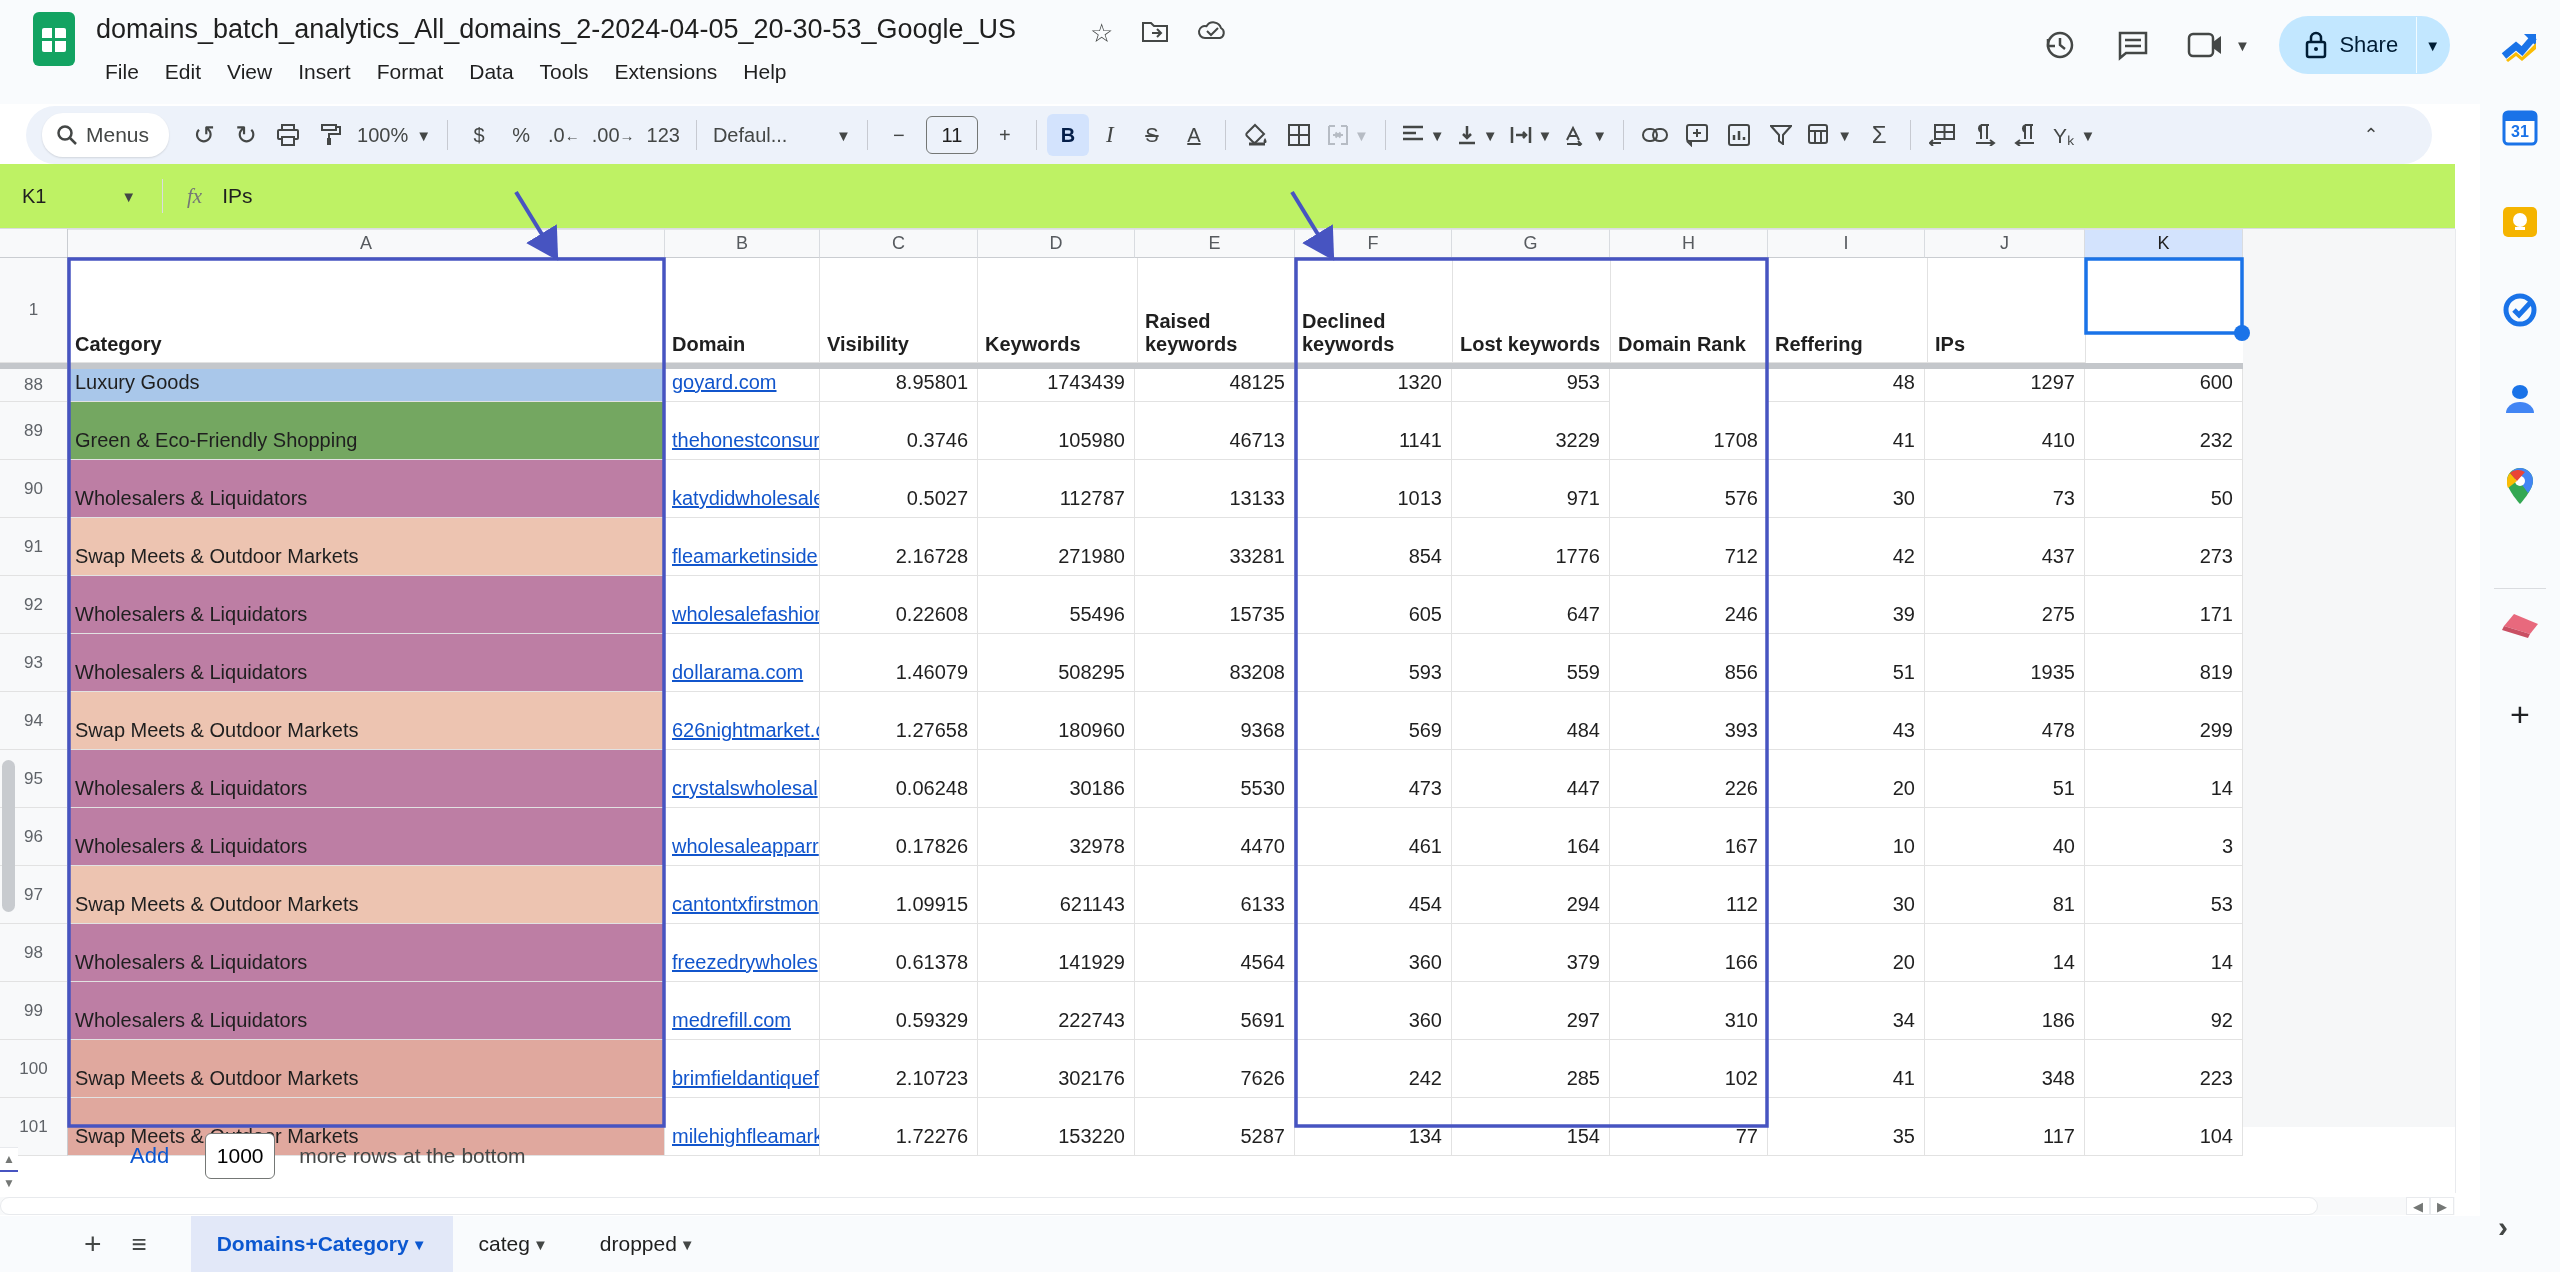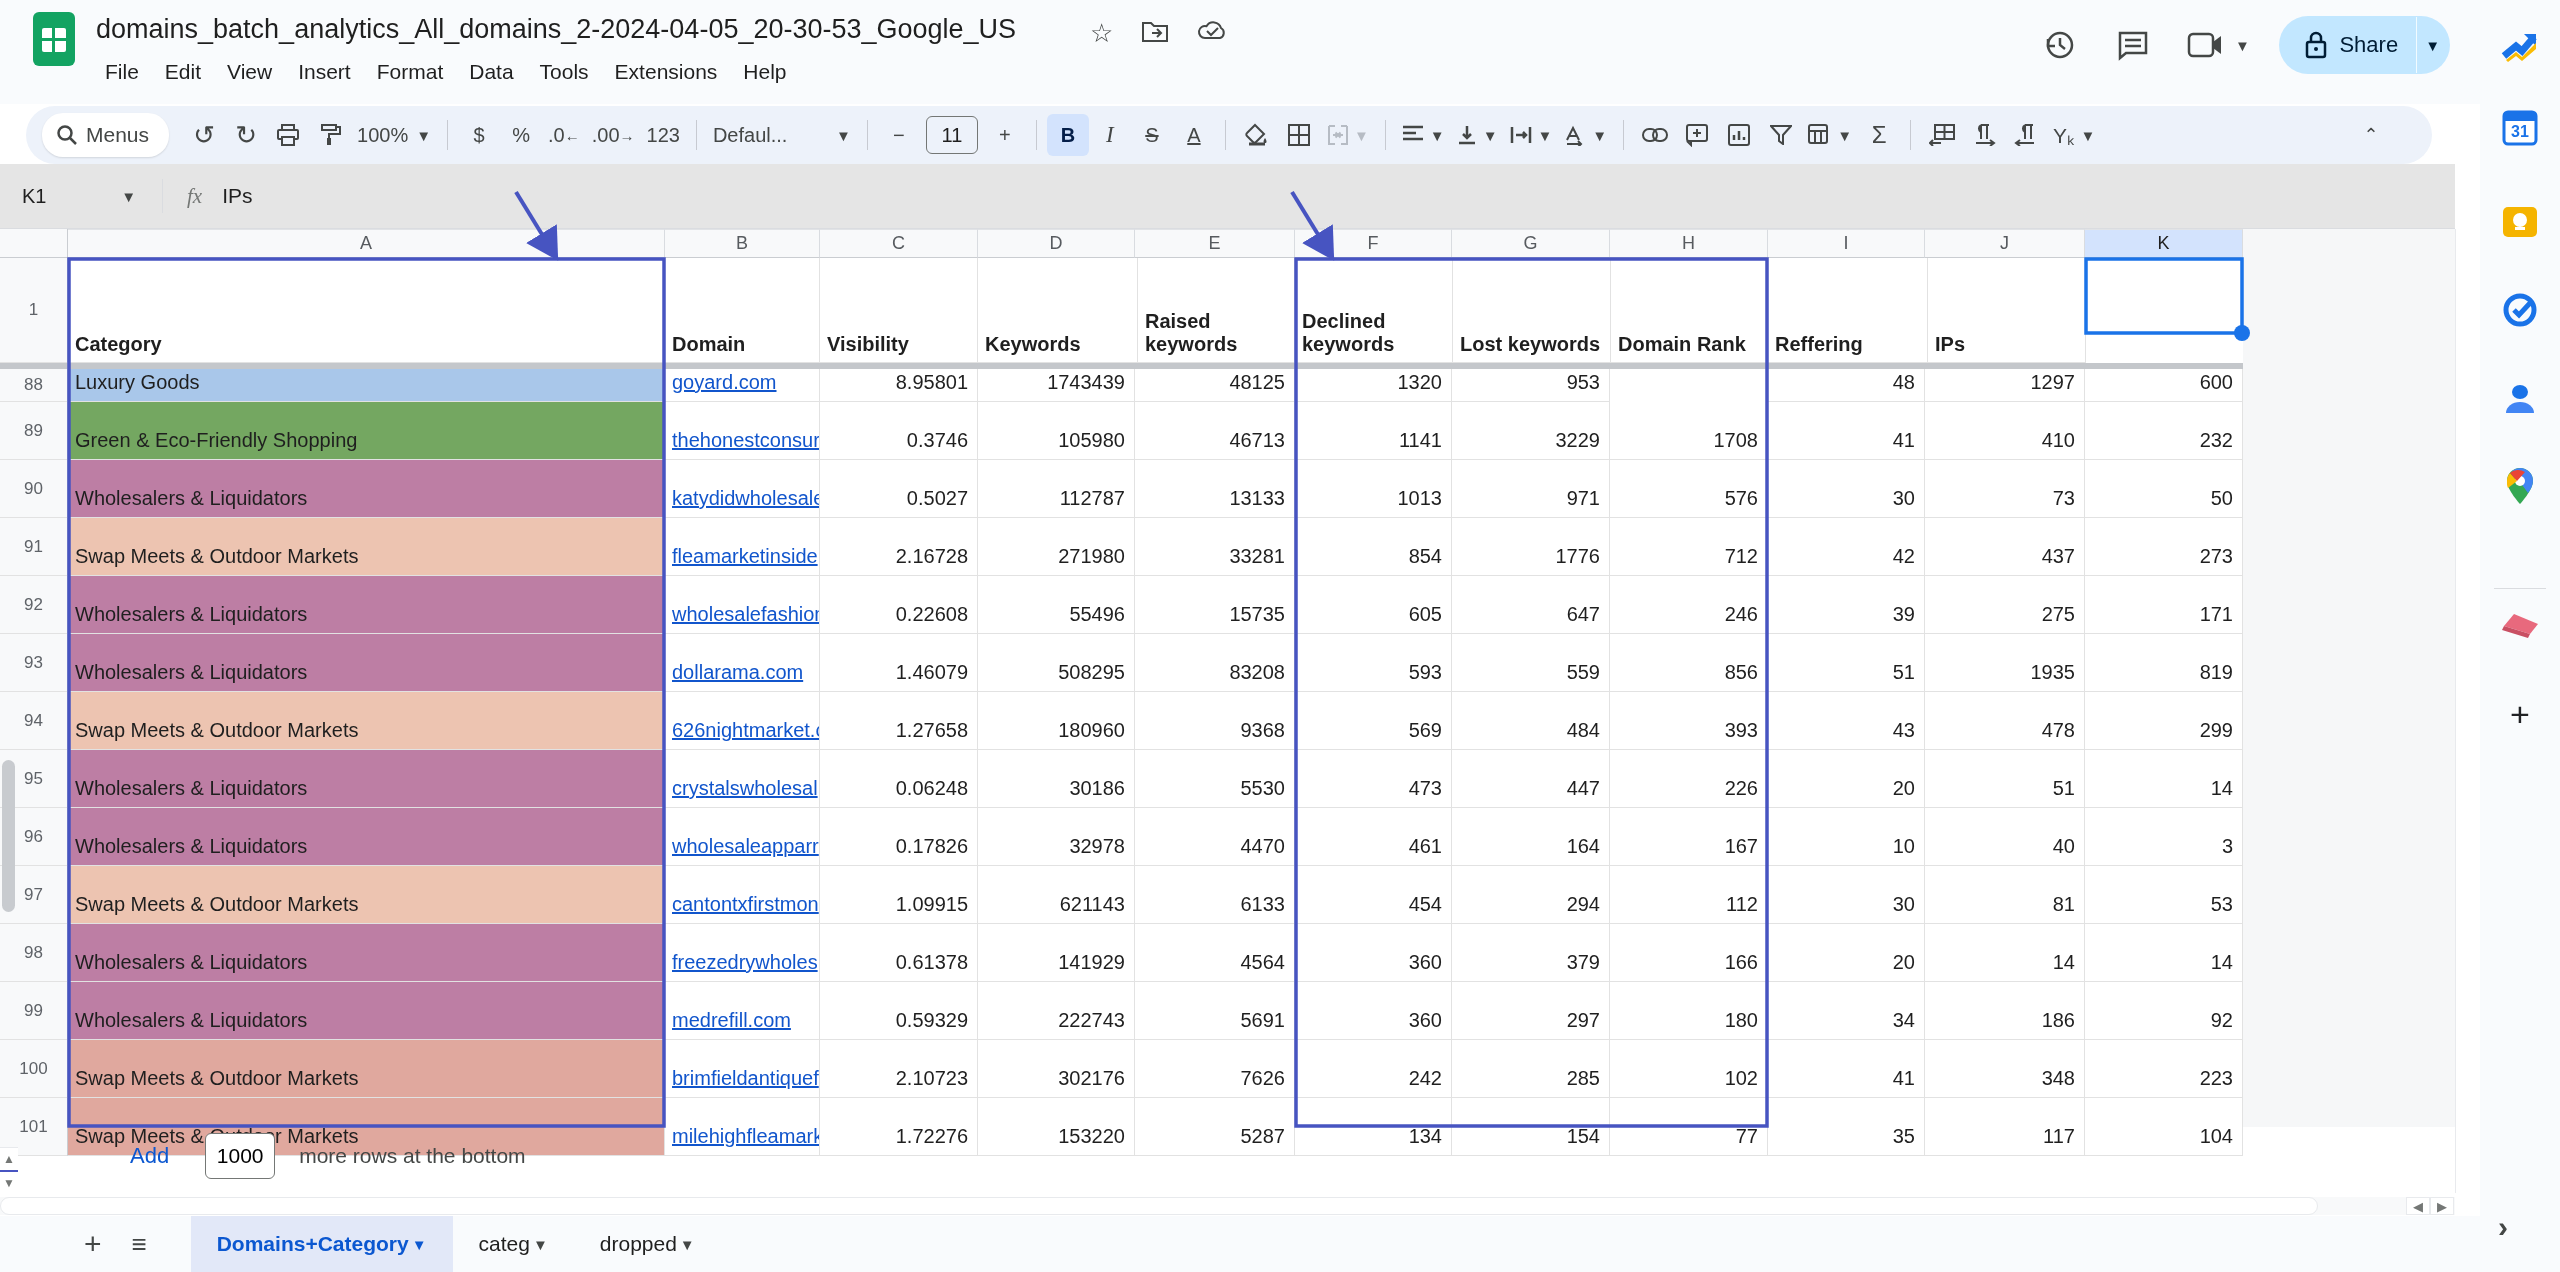--- a/index.html
+++ b/index.html
@@ -26,21 +26,21 @@
   .tb-btn { height:42px; min-width:42px; border-radius:6px; display:flex; align-items:center; justify-content:center; color:#444746; font-size:20px; padding:0 6px; }
   .tb-btn.active { background:#d3e3fd; color:#041e49; }
   .tb-btn.disabled { color:#b6bcc4; }
   .tb-sep { width:1px; height:30px; background:#c7cad1; margin:0 10px; }
   #menus-pill { background:#fff; border-radius:21px; height:44px; display:flex; align-items:center; padding:0 20px 0 14px; box-shadow:0 1px 2px rgba(0,0,0,.12); margin-right:14px; }
   #menus-pill span { font-size:21px; color:#444746; margin-left:8px; }
   #fontsize-box { width:52px; height:38px; border:1px solid #747775; border-radius:6px; display:flex; align-items:center; justify-content:center; font-size:20px; margin:0 6px; background:#edf2fa; }
   .tb-txt { font-size:20px; color:#444746; }
   #collapse { position:absolute; right:40px; }
   
-  #formulabar { position:absolute; left:0; top:164px; width:2455px; height:65px; background:#e5e5e5; border-bottom:1px solid #dadce0; display:flex; align-items:center; }
+  #formulabar { position:absolute; left:0; top:164px; width:2455px; height:65px; background:#bef264; border-bottom:1px solid #dadce0; display:flex; align-items:center; }
   #namebox { width:150px; display:flex; align-items:center; justify-content:space-between; padding:0 14px 0 22px; font-size:20px; }
   #fx { font-style:italic; color:#747775; font-size:21px; margin:0 20px 0 24px; font-family:"Liberation Serif",serif; }
   #fb-div { width:1px; height:34px; background:#dadce0; margin-left:12px; }
   #fb-content { font-size:21px; color:#1f1f1f; }
   
   #grid { position:absolute; left:0; top:229px; }
   #colheads { display:flex; height:29px; }
   .ch { background:#f8f9fa; border-right:1px solid #d9dce0; border-bottom:1px solid #cacdd1; border-top:1px solid #e1e3e6; color:#575b5f; font-size:18px; display:flex; align-items:center; justify-content:center; }
   .ch.sel { background:#d3e3fd; color:#1f1f1f; }
   #corner { width:68px; background:#f8f9fa; border-right:1px solid #cacdd1; border-bottom:1px solid #cacdd1; }
@@ -527,21 +527,21 @@
         <div class="gut" style="height: 58px;">99</div>
         <div class="cell cat" style="width: 597px; background: rgb(189, 126, 164);">Wholesalers &amp; Liquidators</div>
         <div class="cell dom" style="width: 155px;">
           <span>medrefill.com</span>
         </div>
         <div class="cell num" style="width: 158px;">0.59329</div>
         <div class="cell num" style="width: 157px;">222743</div>
         <div class="cell num" style="width: 160px;">5691</div>
         <div class="cell num" style="width: 157px;">360</div>
         <div class="cell num" style="width: 158px;">297</div>
-        <div class="cell num" style="width: 158px;">180</div>
+        <div class="cell num" style="width: 158px;">310</div>
         <div class="cell num" style="width: 157px;">34</div>
         <div class="cell num" style="width: 160px;">186</div>
         <div class="cell num" style="width: 158px;">92</div>
       </div>
       <div class="row" style="height: 58px;">
         <div class="gut" style="height: 58px;">100</div>
         <div class="cell cat" style="width: 597px; background: rgb(224, 168, 158);">Swap Meets &amp; Outdoor Markets</div>
         <div class="cell dom" style="width: 155px;">
           <span>brimfieldantiquef</span>
         </div>

